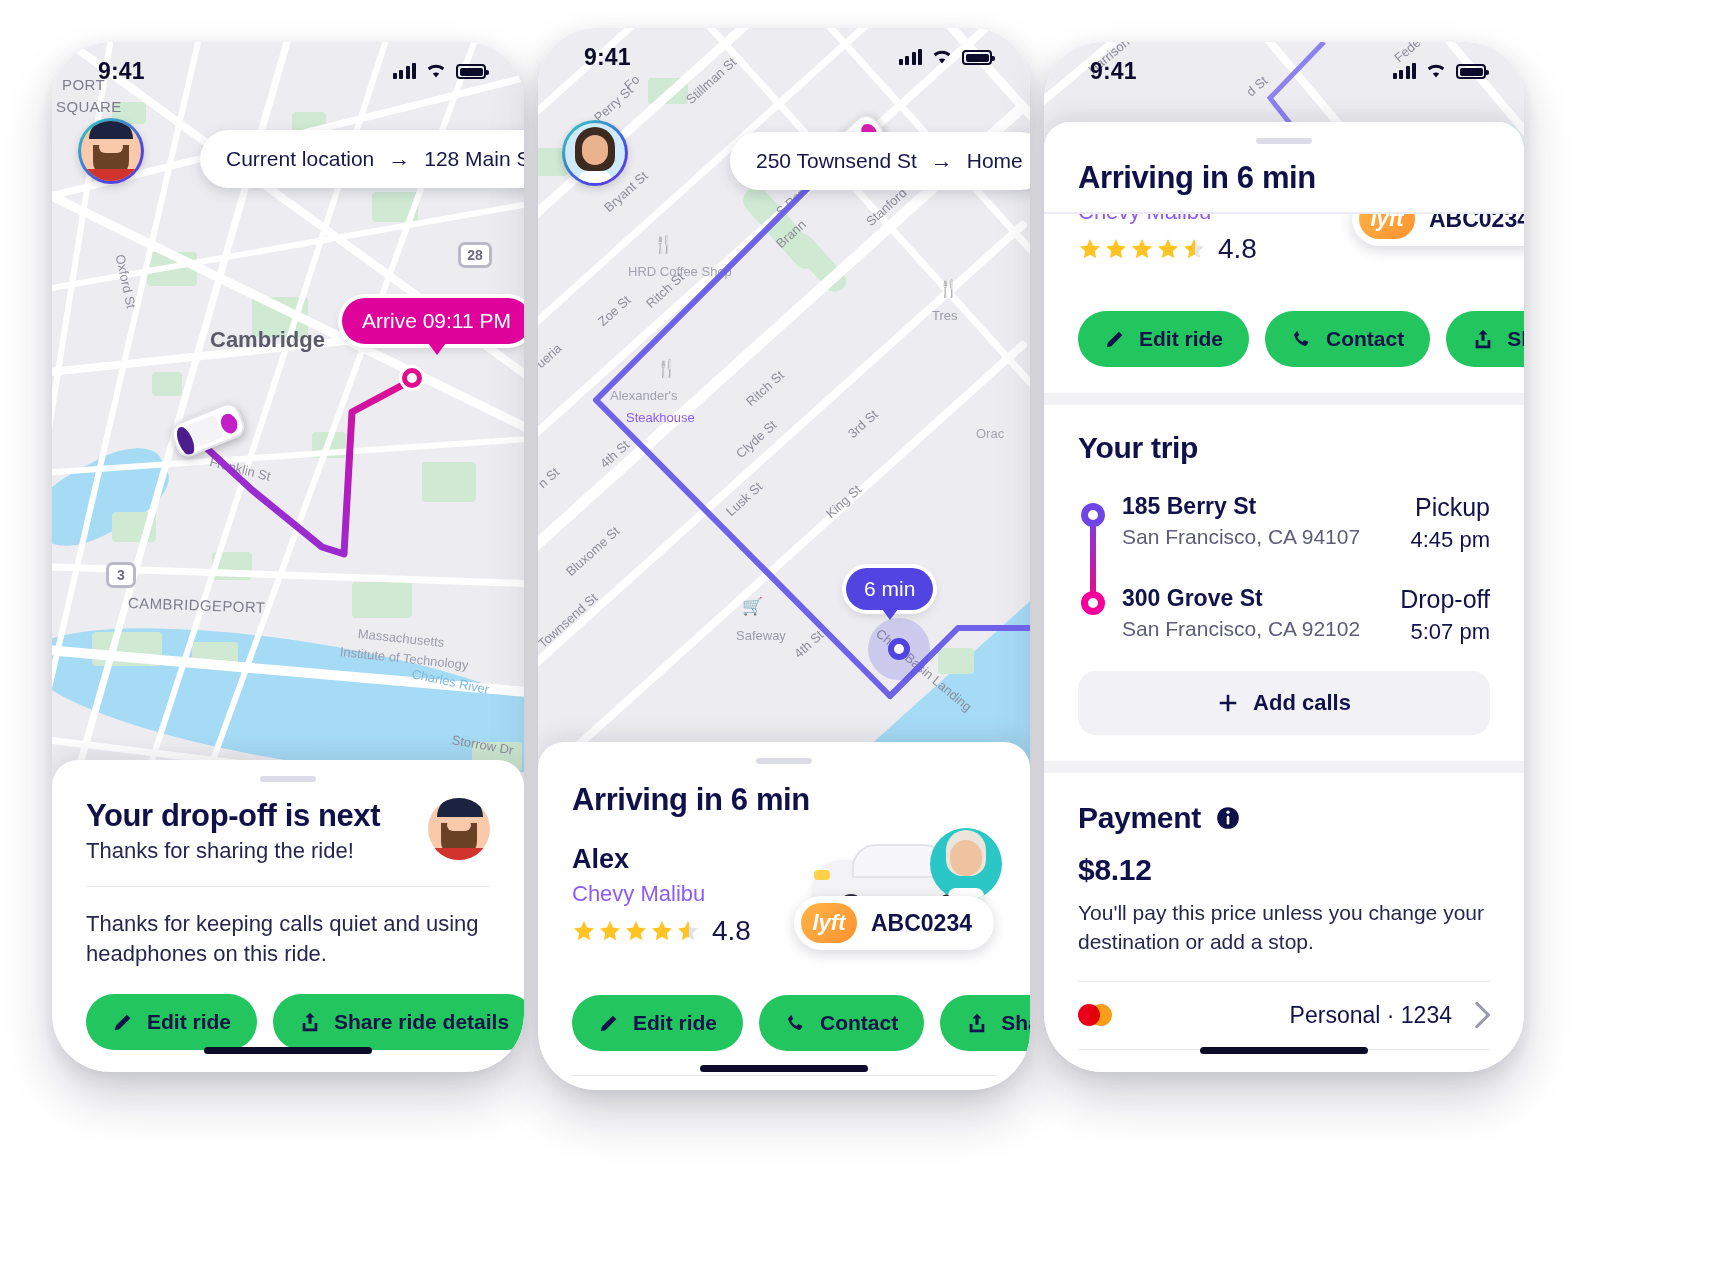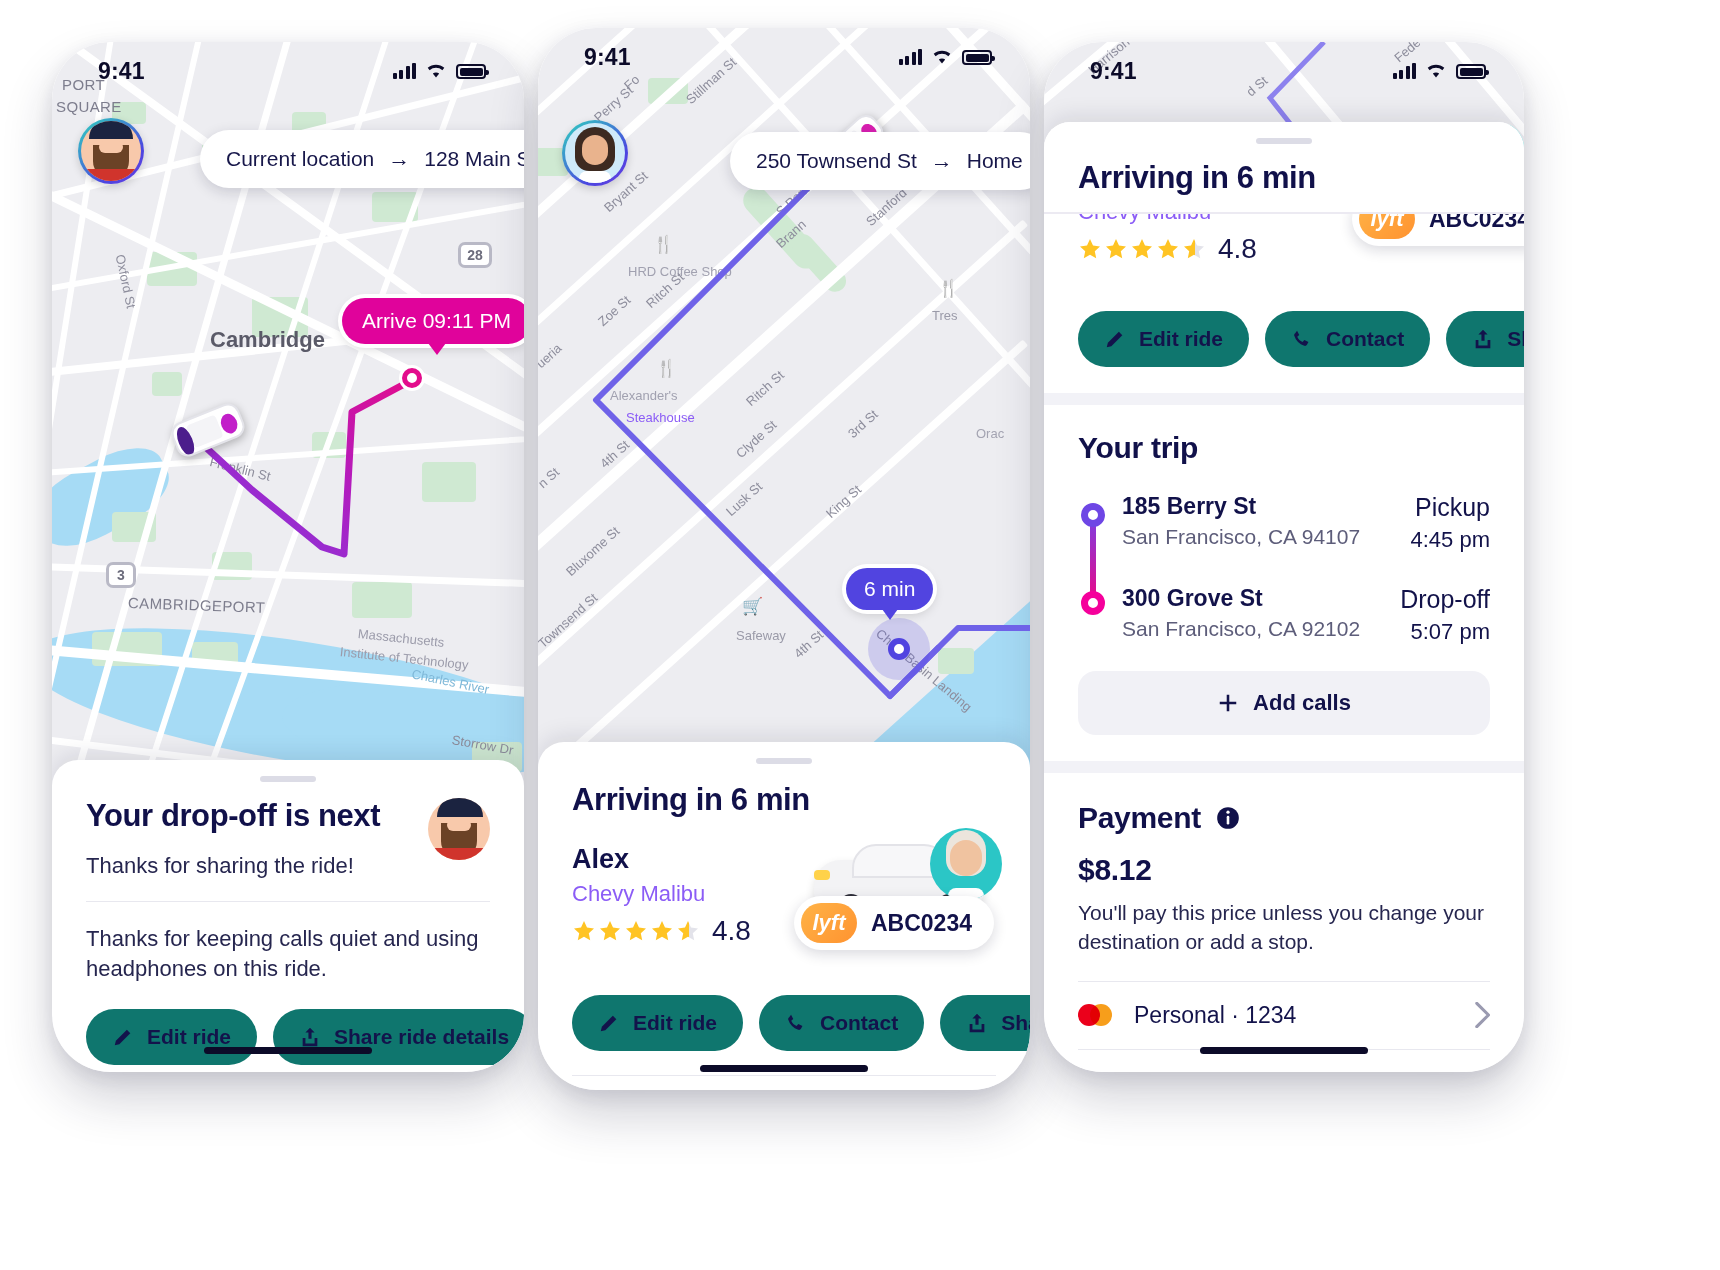--- a/index.html
+++ b/index.html
@@ -106,28 +106,28 @@
 
   
   .sheet {
     position:absolute; left:0; right:0; bottom:0; background:#fff;
     border-radius:26px 26px 0 0; z-index:45;
     box-shadow:0 -6px 22px rgba(20,20,50,.10);
   }
   .grabber{width:56px;height:6px;border-radius:4px;background:#dcdce6;margin:16px auto 0;}
   .sheet-pad { padding:0 34px; }
   h2.title { font-size:31px; font-weight:700; color:#11114a; letter-spacing:-.4px; }
-  .subtitle{ font-size:22px; color:#26264f; margin-top:19px; }
+  .subtitle{ font-size:22px; color:#26264f; margin-top:4px; }
   .hr { height:1px; background:#e8e8ef; margin:22px 0; }
   .body-text{ font-size:22px; color:#26264f; line-height:1.38; }
 
   .btn-row{ display:flex; gap:16px; margin-top:24px; }
   .pill-btn{
     display:flex;align-items:center;gap:13px;
-    background:#0f766e; border-radius:34px; padding:16px 26px;
+    background:#22c55e; border-radius:34px; padding:16px 26px;
     font-size:21px; font-weight:700; color:#13134b; white-space:nowrap;
     flex:0 0 auto; border:none; cursor:pointer;
     font-family:"Liberation Sans", sans-serif;
   }
   .pill-btn svg{ flex:0 0 auto; }
 
   
   .driver-wrap{ position:relative; margin-top:26px; }
   .driver-name{ font-size:27px;font-weight:700;color:#11114a; }
   .driver-car{ font-size:22px;color:#8b5cf6;margin-top:6px; }
@@ -167,21 +167,21 @@
   .tl-dot.end{ top:98px;border:7px solid #f5009b; }
 
   .add-stop{
     display:flex;align-items:center;justify-content:center;gap:14px;
     background:#f1f1f6;border-radius:18px;padding:19px 0;margin-top:26px;
     font-size:22px;font-weight:700;color:#12124a;cursor:pointer;
   }
 
   .pay-amount{ font-size:30px;font-weight:700;color:#11114a;margin-top:18px;letter-spacing:-.3px;}
   .pay-note{ font-size:21px;color:#26264f;line-height:1.38;margin-top:12px; }
-  .pm-row{ display:flex;align-items:center;gap:22px;padding:20px 0; }
+  .pm-row{ display:flex;align-items:center;gap:22px;padding:20px 0;text-align:right; }
   .mc{ width:34px;height:22px;position:relative;flex:0 0 auto; }
   .mc i{ position:absolute;top:0;width:22px;height:22px;border-radius:50%; }
   .mc i.l{ left:0;background:#eb001b; }
   .mc i.r{ right:0;background:#f79e1b;mix-blend-mode:multiply; }
   .pm-label{ flex:1;font-size:23px;color:#12124a; }
   .chev{ color:#9a9ab0;font-size:26px; }
 
   .home-ind{
     position:absolute;left:50%;transform:translateX(-50%);bottom:18px;
     width:168px;height:7px;border-radius:5px;background:#0c0b29;z-index:60;

